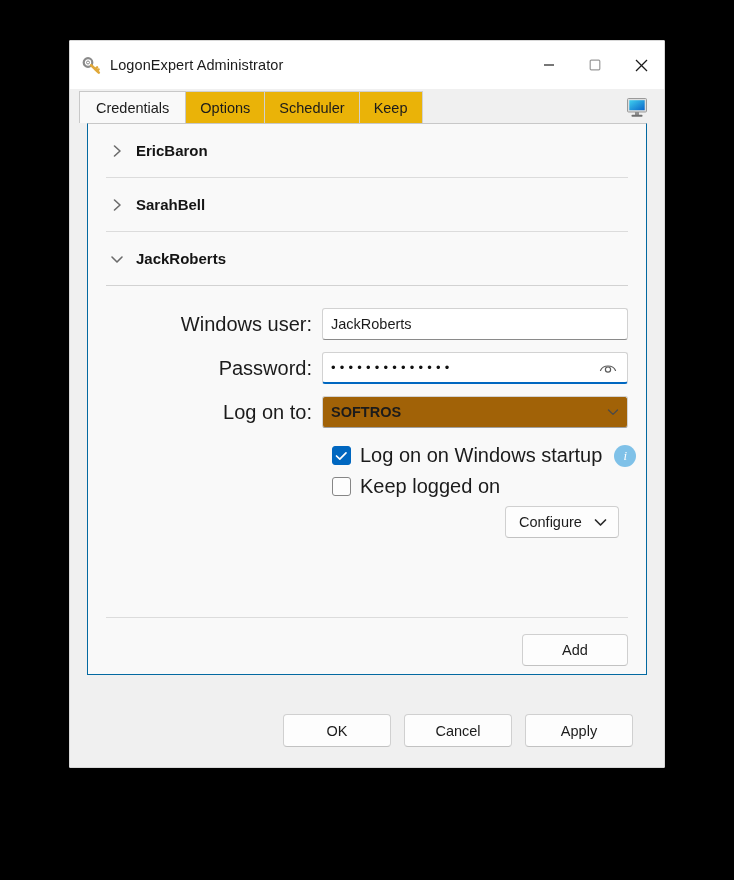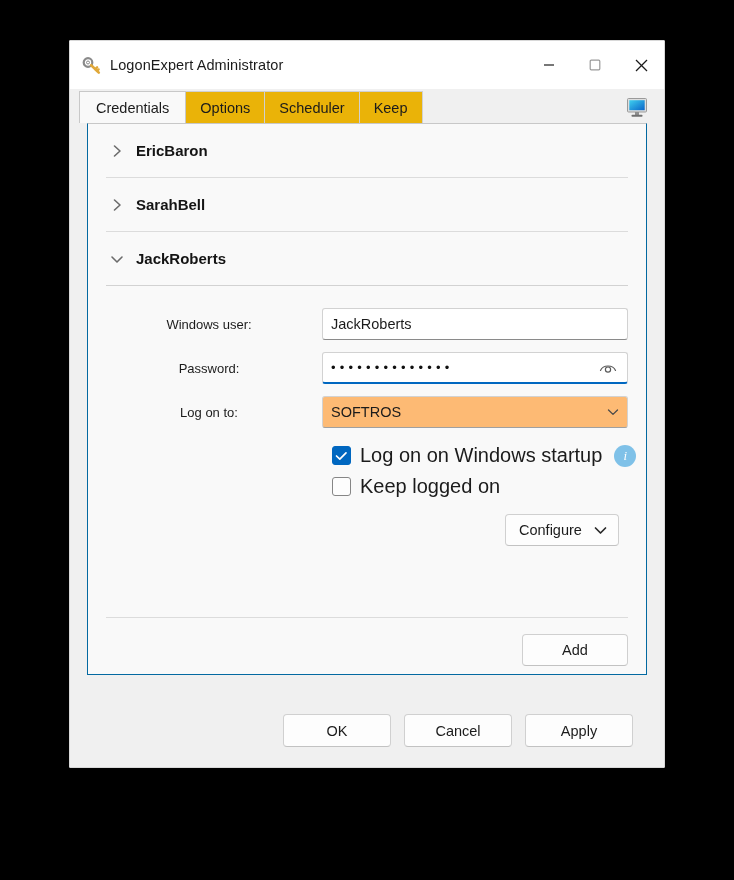--- a/index.html
+++ b/index.html
@@ -146,23 +146,23 @@
   .form {
     padding-top: 22px;
   }
   .row {
     display: flex;
     align-items: center;
     margin-bottom: 12px;
   }
   .row-label {
     width: 216px;
-    text-align: center;
+    text-align: right;
     padding-right: 10px;
-    font-size: 13px;
+    font-size: 20px;
     color: #1b1b1b;
     box-sizing: border-box;
     flex: 0 0 auto;
   }
   .field {
     width: 306px;
     height: 32px;
     background: #ffffff;
     border: 1px solid #d2d2d2;
     border-bottom: 1px solid #8a8a8a;
@@ -190,31 +190,32 @@
     height: 22px;
     display: flex;
     align-items: center;
     justify-content: center;
     flex: 0 0 auto;
     cursor: default;
   }
   .combo {
     width: 306px;
     height: 32px;
-    background: #fdba74;
+    background: #a16207;
     border: 1px solid #d2d2d2;
     border-bottom: 1px solid #a0a0a0;
     border-radius: 3px;
     box-sizing: border-box;
     display: flex;
     align-items: center;
     padding: 0 8px;
     font-size: 14.5px;
     color: #1b1b1b;
     cursor: default;
+    font-weight: bold;
   }
   .combo .value { flex: 1 1 auto; }
   .combo .chev { color: #4a4a4a; display: flex; align-items: center; }
 
   
   .check-row {
     display: flex;
     align-items: center;
     margin-left: 226px;
     margin-bottom: 8px;
@@ -273,21 +274,21 @@
     align-items: center;
     justify-content: center;
     box-sizing: border-box;
     cursor: default;
     padding: 0 12px;
   }
 
   .configure-wrap {
     display: flex;
     justify-content: flex-end;
-    margin-top: 16px;
+    margin-top: 8px;
     padding-right: 9px;
   }
   .btn-configure {
     width: 114px;
     justify-content: space-between;
     padding: 0 11px 0 13px;
   }
   .btn-configure .chev { color: #2a2a2a; display: flex; align-items: center; }
 
   .panel-divider {

